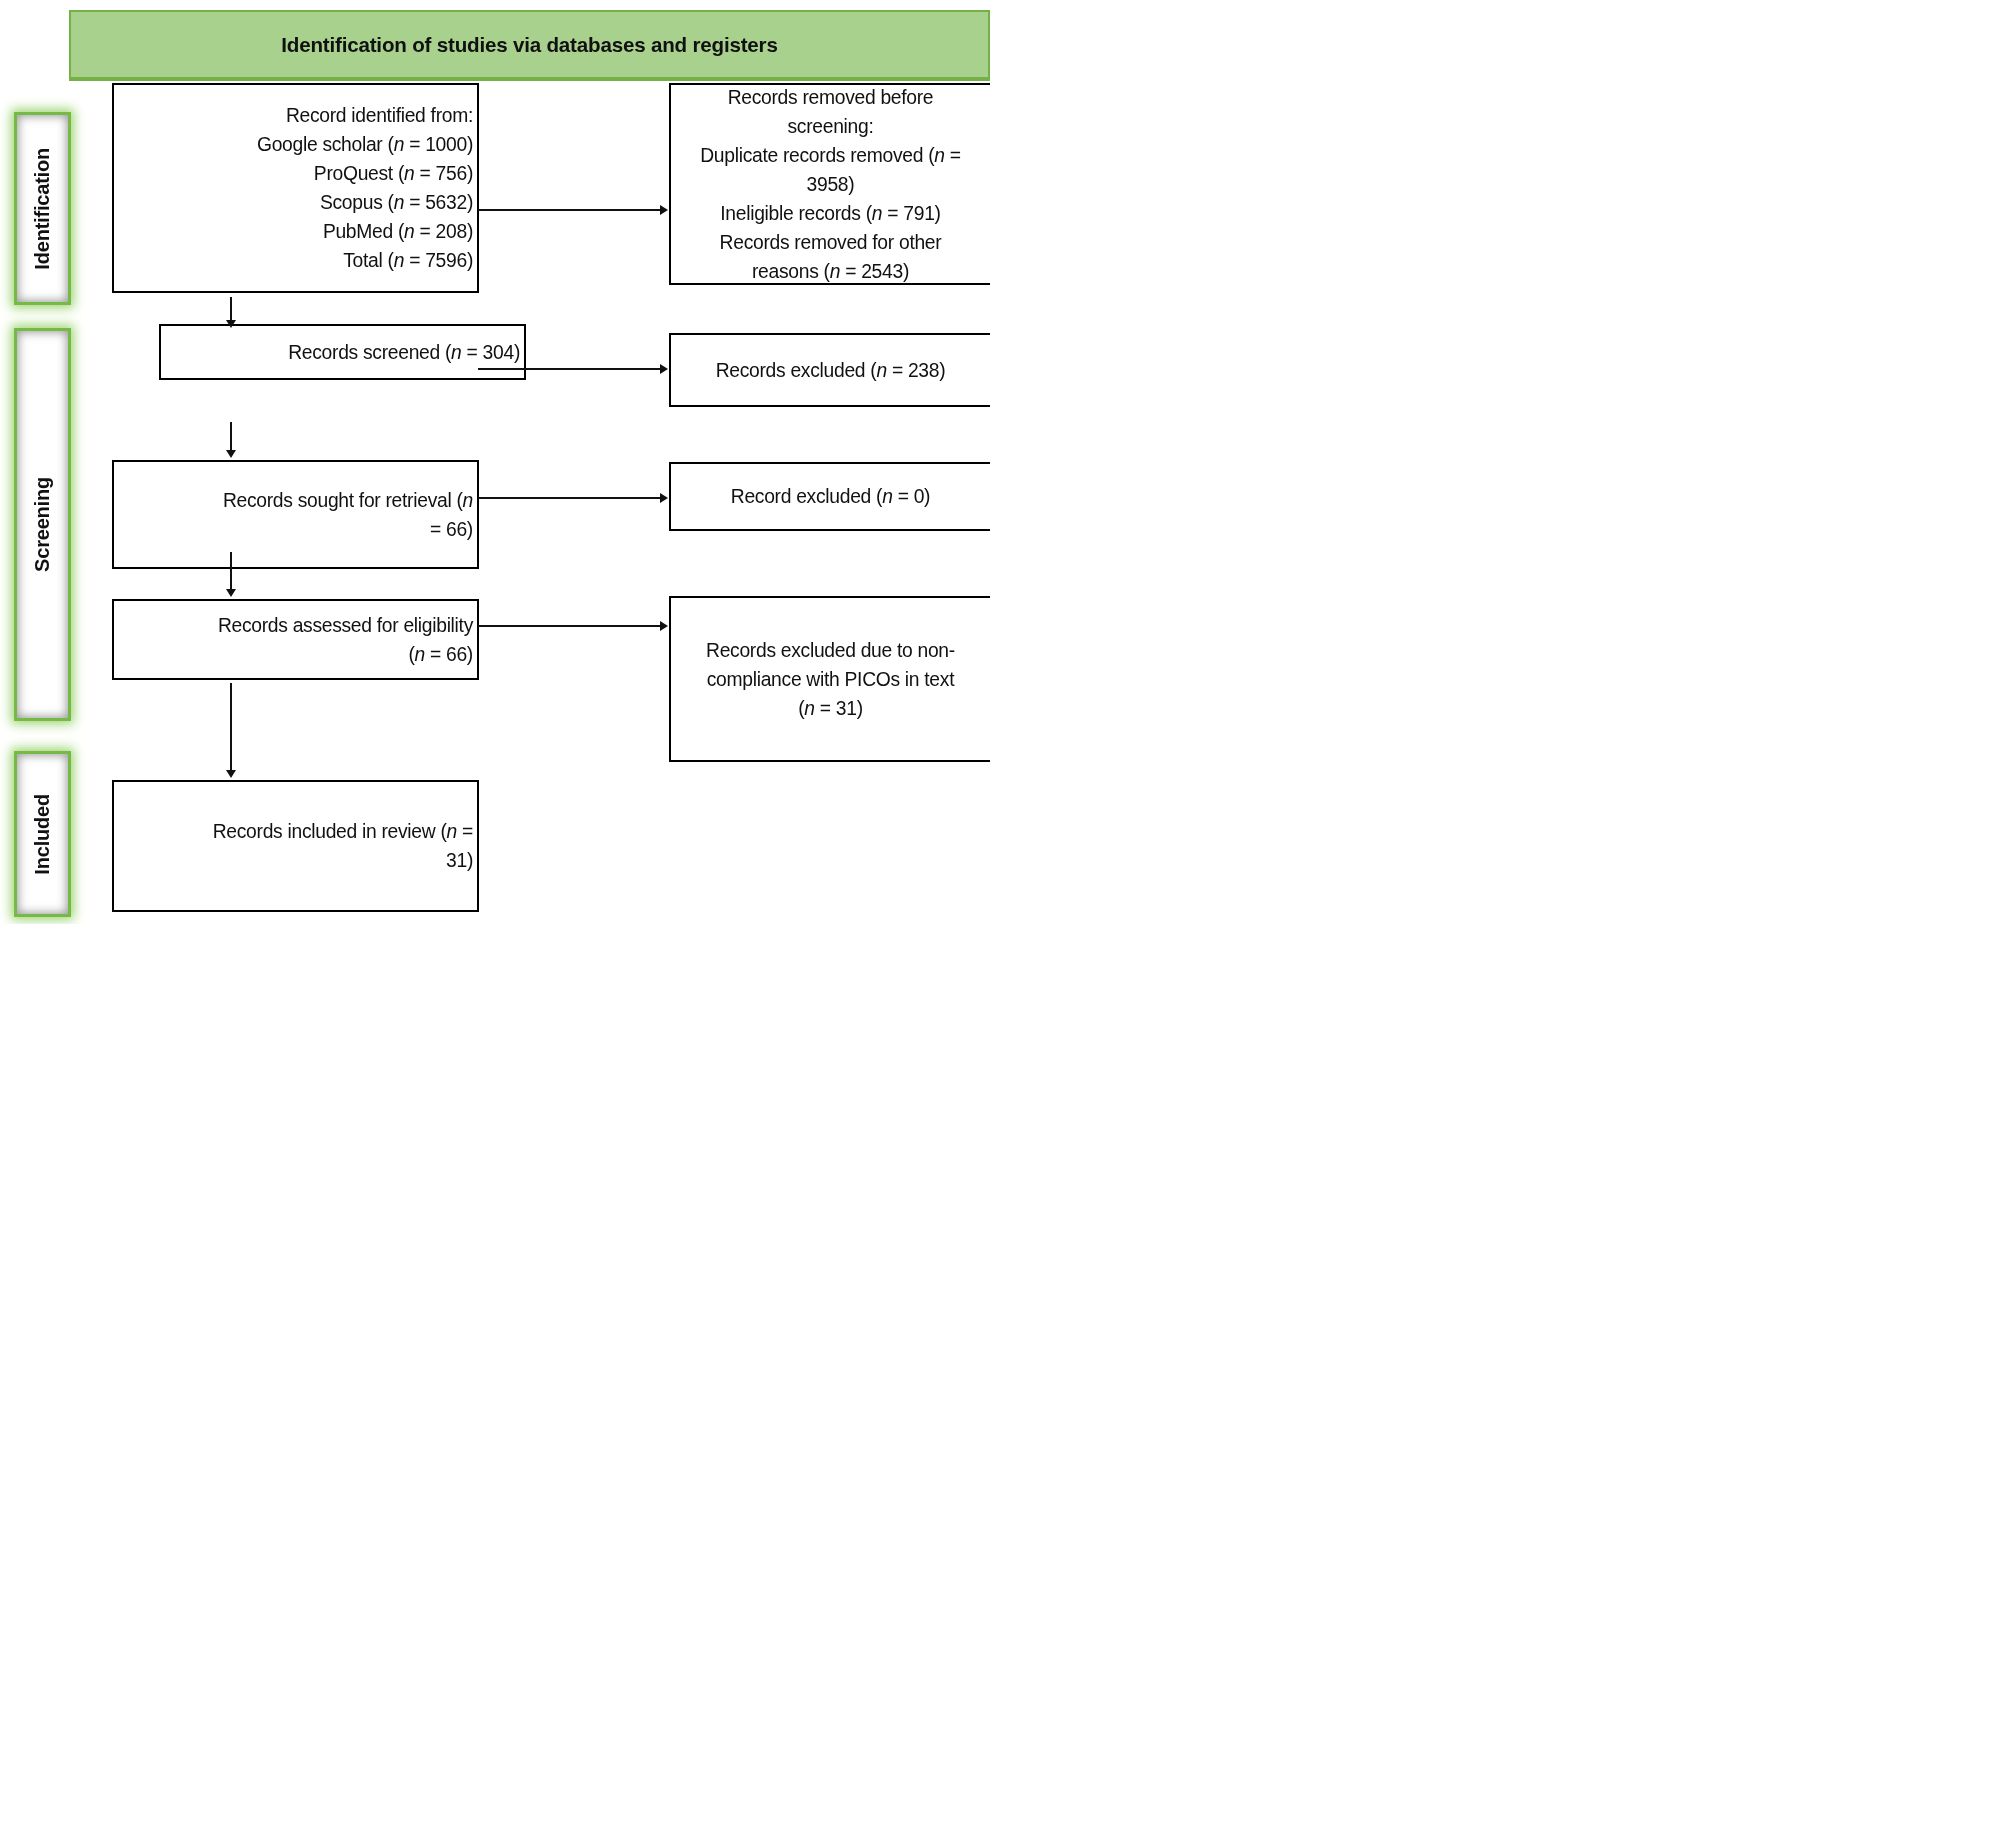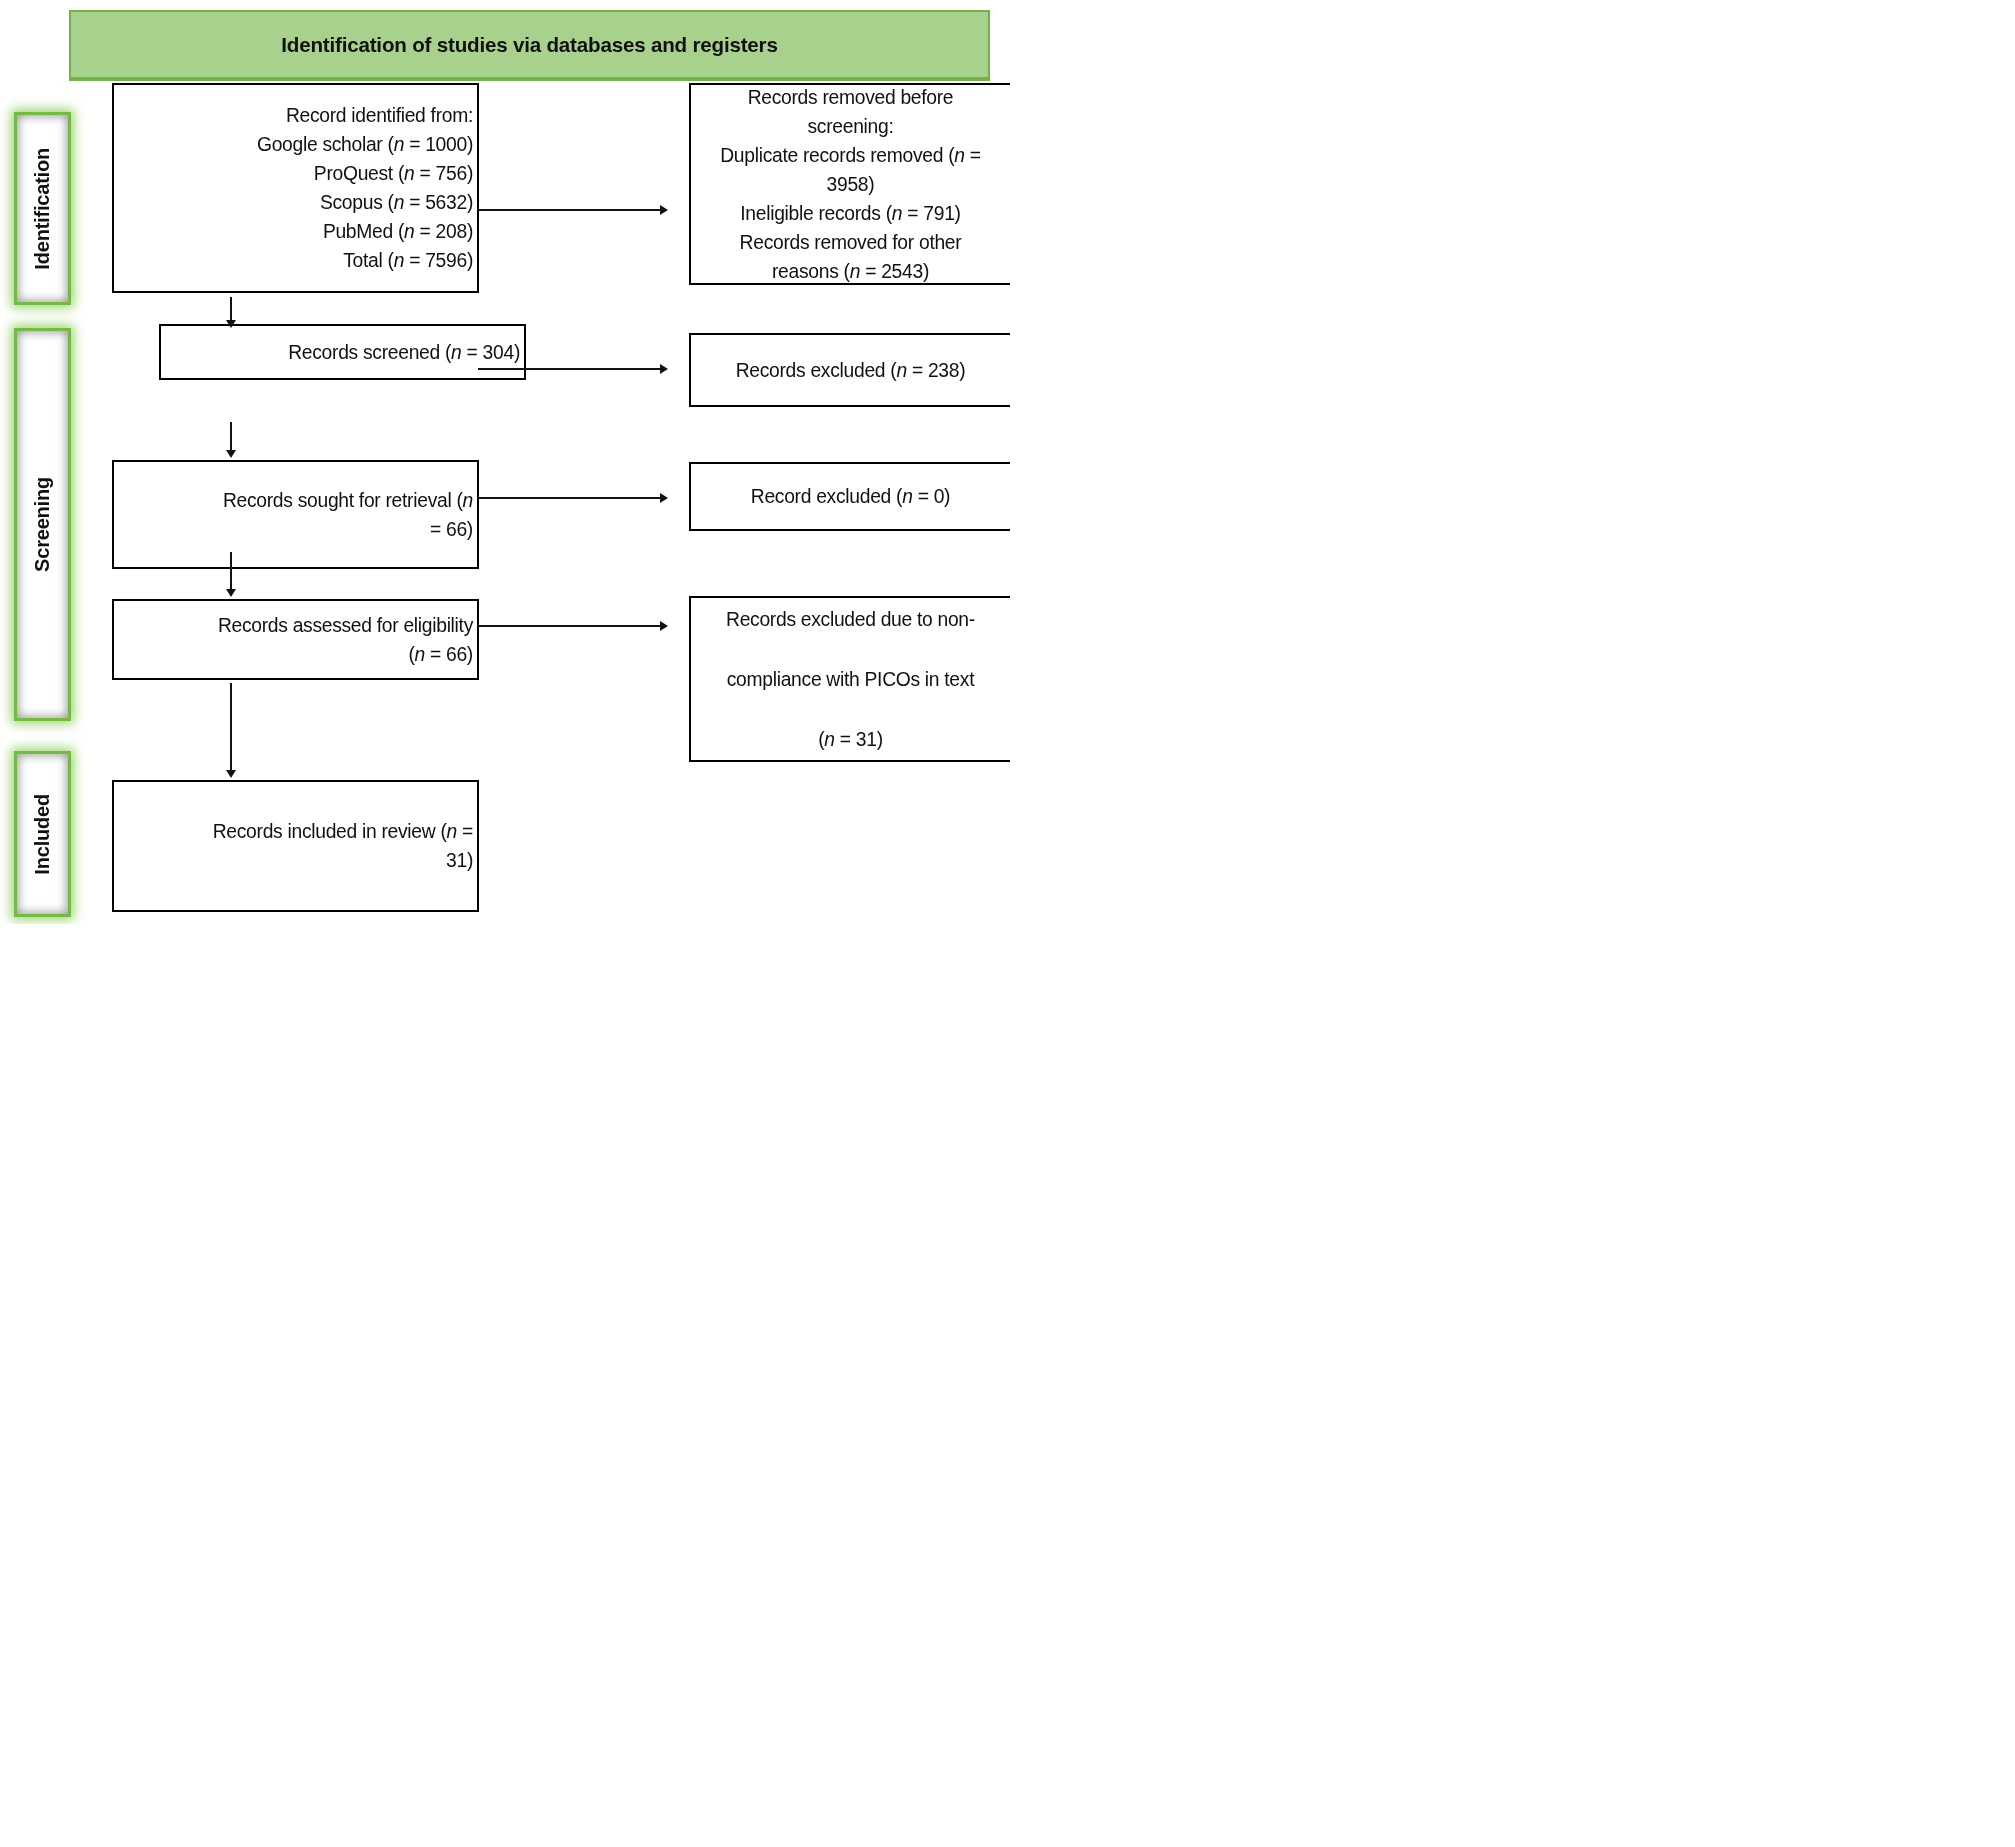--- a/index.html
+++ b/index.html
@@ -39,30 +39,30 @@
   .stage.included{top:751px;height:166px;}
   
   .fbox{
     position:absolute;background:#ffffff;border:2px solid var(--box-border);
     box-sizing:border-box;display:flex;flex-direction:column;justify-content:center;
     text-align:center;font-size:19.3px;line-height:29px;letter-spacing:-0.3px;
     padding:2.7px 4px;
   }
   .fbox i{font-style:italic;}
   .left-col{left:112px;width:367px;align-items:flex-end;}
-  .right-col{left:669px;width:321px;border-right:none;margin-left:20px;}
+  .right-col{left:669px;width:321px;border-right:none;}
   .b1{top:83px;height:210px;}
   .b2{top:324px;height:56px;margin-left:47px;}
   .b3{top:460px;height:109px;}
   .b4{top:599px;height:81px;}
   .b5{top:780px;height:132px;}
   .rb1{top:83px;height:202px;}
   .rb2{top:333px;height:74px;justify-content:center;}
   .rb3{top:462px;height:69px;}
-  .rb4{top:596px;height:166px;gap:31px;}
+  .rb4{top:596px;height:166px;}
   
   .arrow{position:absolute;}
   .varrow::before{
     content:"";position:absolute;left:50%;transform:translateX(-50%);
     top:0;bottom:4px;width:2px;background:var(--ink);
   }
   .varrow::after{
     content:"";position:absolute;bottom:0;left:50%;transform:translateX(-50%);
     width:0;height:0;border-left:5.3px solid transparent;border-right:5.3px solid transparent;
     border-top:8.7px solid var(--ink);

